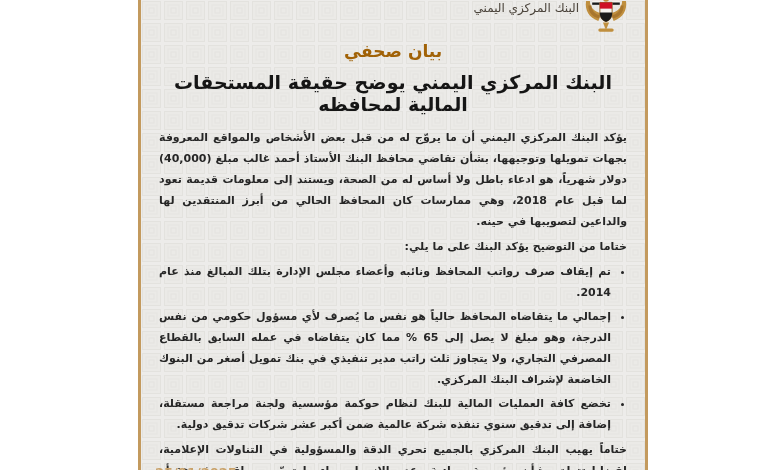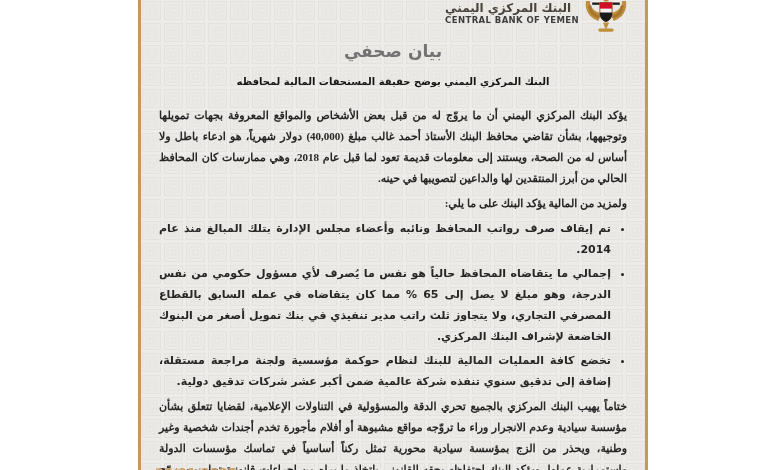--- a/index.html
+++ b/index.html
@@ -20,37 +20,37 @@
   }
   .content{
     position:absolute;inset:0;padding:0 18px;direction:rtl;z-index:2;
   }
   
   .logo-block{
     position:absolute;top:2px;right:16px;display:flex;flex-direction:row;align-items:flex-start;z-index:3;
   }
   .emblem{width:46px;height:42px;margin-top:-9px;margin-left:4px;}
   .logo-text{text-align:left;direction:ltr;margin-top:0;}
-  .logo-ar{font-size:12px;font-weight:bold;color:#4a433a;line-height:13px;direction:rtl;text-align:left;}
+  .logo-ar{font-size:12px;font-weight:normal;color:#4a433a;line-height:13px;direction:rtl;text-align:center;}
   .logo-en{font-size:8.5px;font-weight:bold;color:#3c3c3c;letter-spacing:.4px;line-height:11px;}
   
   .press-label{
     margin-top:40px;text-align:center;
-    font-size:17px;font-weight:bold;color:#737373;line-height:22px;
+    font-size:17px;font-weight:bold;color:#a16207;line-height:22px;
   }
   .doc-title{
     margin-top:9px;text-align:center;
-    font-size:10px;font-weight:bold;color:#151515;line-height:22px;
+    font-size:19px;font-weight:bold;color:#151515;line-height:22px;
   }
   
   .body-text{
     margin-top:12px;color:#262626;font-size:11px;font-weight:bold;
     line-height:21px;text-align:justify;
   }
-  .body-text p{margin:0 0 4px 0;font-family:Liberation Serif, serif;}
+  .body-text p{margin:0 0 4px 0;}
   .lead-line{margin:2px 0 3px 0;}
   ul.points{margin:0 0 4px 0;padding:0 16px 0 0;list-style:disc outside;}
   ul.points li{margin:0 0 3px 0;}
   .date-text{
     position:absolute;left:14px;bottom:-10px;z-index:3;
     font-size:13px;font-weight:bold;color:#c9a26a;direction:ltr;
   }
 </style>
 </head>
 <body>
@@ -64,21 +64,20 @@
         <rect x="5" y="5" width="11" height="11" fill="none" stroke="#e3e1dc" stroke-width="1"></rect>
         <rect x="8" y="8" width="5" height="5" fill="none" stroke="#e1dfda" stroke-width="1"></rect>
       </pattern>
     </defs>
     <rect x="0" y="0" width="100%" height="100%" fill="url(#wm)"></rect>
   </svg>
 
   <div class="logo-block">
     <div class="logo-text">
       <div class="logo-ar">البنك المركزي اليمني</div>
-      <div class="logo-en">CENTRAL BANK OF YEMEN</div>
     </div>
     <svg class="emblem" viewBox="0 0 60 54" xmlns="http://www.w3.org/2000/svg">
 
       <path d="M4,10 C2,22 8,32 20,36 L24,26 C14,24 9,18 9,10 Z" fill="#c08f3e"></path>
       <path d="M56,10 C58,22 52,32 40,36 L36,26 C46,24 51,18 51,10 Z" fill="#c08f3e"></path>
       <path d="M7,16 C7,26 13,31 21,33 L22,29 C15,27 11,22 11,16 Z" fill="#a8762e"></path>
       <path d="M53,16 C53,26 47,31 39,33 L38,29 C45,27 49,22 49,16 Z" fill="#a8762e"></path>
 
       <g>
         <rect x="12" y="6" width="10" height="3" fill="#ce1126"></rect>
@@ -100,21 +99,21 @@
       <rect x="20" y="46" width="20" height="4" rx="2" fill="#c08f3e"></rect>
     </svg>
   </div>
 
   <div class="content">
     <div class="press-label">بيان صحفي</div>
     <div class="doc-title">البنك المركزي اليمني يوضح حقيقة المستحقات المالية لمحافظه</div>
 
     <div class="body-text">
       <p>يؤكد البنك المركزي اليمني أن ما يروّج له من قبل بعض الأشخاص والمواقع المعروفة بجهات تمويلها وتوجيهها، بشأن تقاضي محافظ البنك الأستاذ أحمد غالب مبلغ (40,000) دولار شهرياً، هو ادعاء باطل ولا أساس له من الصحة، ويستند إلى معلومات قديمة تعود لما قبل عام 2018، وهي ممارسات كان المحافظ الحالي من أبرز المنتقدين لها والداعين لتصويبها في حينه.</p>
-      <p class="lead-line">ولمزيد من المالية يؤكد البنك على ما يلي:</p>
+      <p class="lead-line">ختاما من التوضيح يؤكد البنك على ما يلي:</p>
       <ul class="points">
         <li>تم إيقاف صرف رواتب المحافظ ونائبه وأعضاء مجلس الإدارة بتلك المبالغ منذ عام 2014.</li>
         <li>إجمالي ما يتقاضاه المحافظ حالياً هو نفس ما يُصرف لأي مسؤول حكومي من نفس الدرجة، وهو مبلغ لا يصل إلى 65 % مما كان يتقاضاه في عمله السابق بالقطاع المصرفي التجاري، ولا يتجاوز ثلث راتب مدير تنفيذي في بنك تمويل أصغر من البنوك الخاضعة لإشراف البنك المركزي.</li>
         <li>تخضع كافة العمليات المالية للبنك لنظام حوكمة مؤسسية ولجنة مراجعة مستقلة، إضافة إلى تدقيق سنوي تنفذه شركة عالمية ضمن أكبر عشر شركات تدقيق دولية.</li>
       </ul>
       <p>ختاماً يهيب البنك المركزي بالجميع تحري الدقة والمسؤولية في التناولات الإعلامية، لقضايا تتعلق بشأن مؤسسة سيادية وعدم الانجرار وراء ما تروّجه مواقع مشبوهة أو أفلام مأجورة تخدم أجندات شخصية وغير وطنية، ويحذر من الزج بمؤسسة سيادية محورية تمثل ركناً أساسياً في تماسك مؤسسات الدولة واستمرارية عملها، ويؤكد البنك احتفاظه بحقه القانوني باتخاذ ما يراه من إجراءات قانونية تجاه من يروّج لتلك الأكاذيب والمعلومات المضللة.</p>
     </div>
 
   </div>
 

